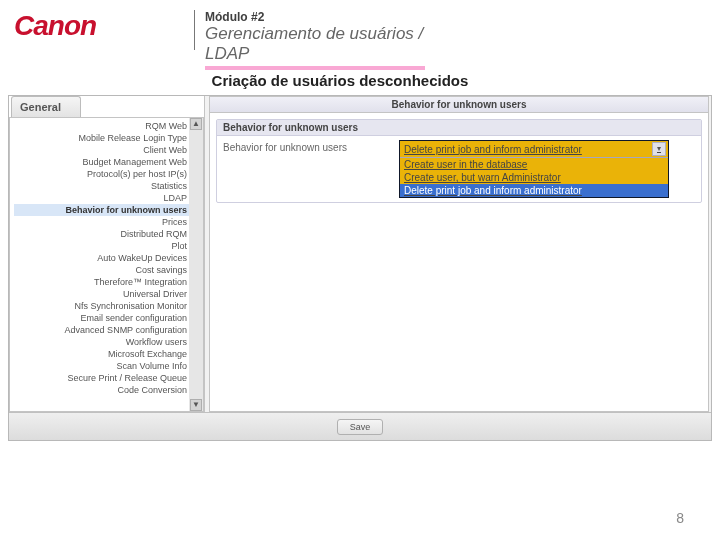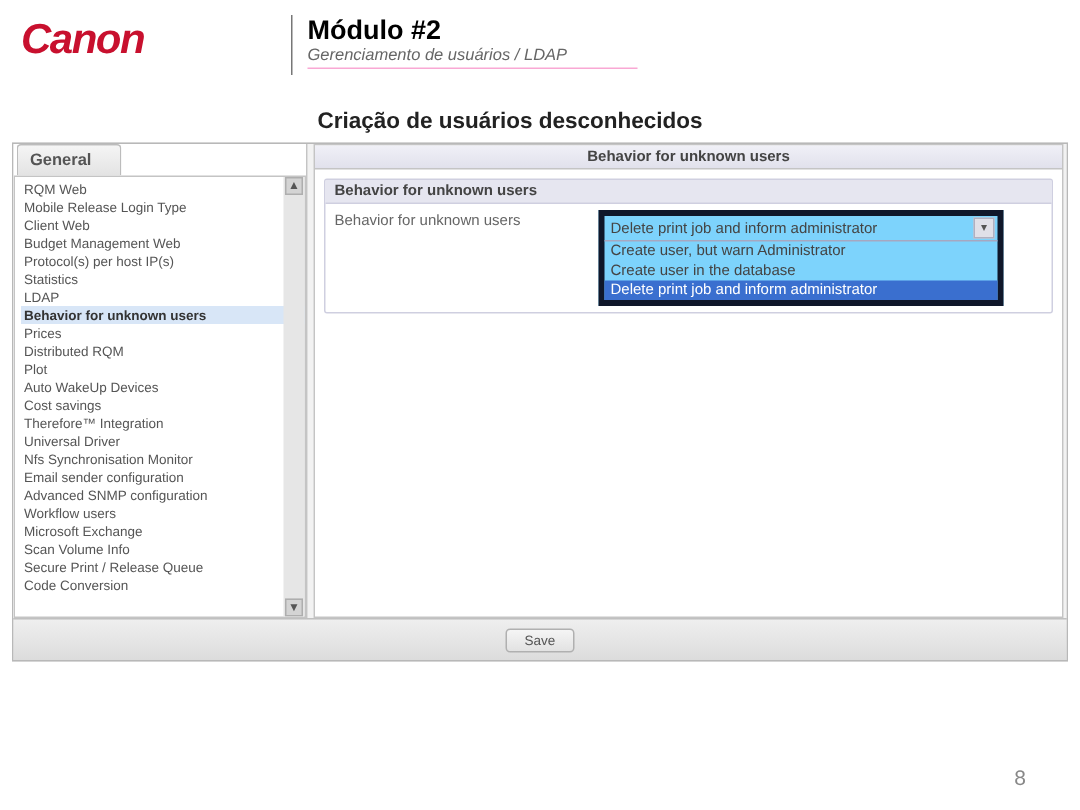--- a/index.html
+++ b/index.html
@@ -27,22 +27,22 @@
     letter-spacing: -1px;
     width: 180px;
   }
   .vline {
     width: 1px;
     height: 40px;
     background: #777;
     margin: 0 10px 2px 0;
   }
   .titleblock { flex: 1; padding-bottom: 2px; }
-  .module-title { font-size: 18px; color: #000000; font-weight: 700; }
-  .module-sub  { font-size: 11px; color: #666; font-style: italic; border-bottom: 1px solid #f9a8d4; padding-bottom: 2px; width: 220px;}
+  .module-title { font-size: 12px; color: #404040; font-weight: 700; }
+  .module-sub  { font-size: 17px; color: #666; font-style: italic; border-bottom: 4px solid #f9a8d4; padding-bottom: 2px; width: 220px;}
   .section-title {
     text-align: center;
     padding: 18px 40px 6px 0;
     font-weight: 700;
     font-size: 15px;
   }
 
   .app-frame {
     margin: 0 8px 0 8px;
     background: #e8e8e8;
@@ -97,21 +97,21 @@
     background: #e6e6e6;
     display: flex; flex-direction: column; justify-content: space-between;
     align-items: center;
   }
   .scroll .arrow {
     width: 12px; height:12px;
     background:#d4d4d4;
     border:1px solid #aeaeae;
     font-size:8px; line-height:10px; text-align:center; color:#555;
   }
-  .sidebar-item { padding: 0 16px 0 2px; white-space: nowrap; overflow:hidden; text-overflow: ellipsis;}
+  .sidebar-item { padding: 0 16px 0 2px; white-space: nowrap; overflow:hidden; text-overflow: ellipsis; text-align: right;}
   .sidebar-item.selected {
     background: #d8e6f7;
     font-weight: 700;
     color: #333;
   }
 
   .main {
     flex: 1;
     background: #fff;
     border: 1px solid #c4c4c4;
@@ -144,23 +144,24 @@
     padding: 2px 6px;
   }
   .field-row {
     display: flex;
     align-items: flex-start;
     padding: 4px 6px;
     gap: 6px;
   }
   .field-label { width: 170px; color:#666; padding-top:2px;}
   .select-box {
-    border: 4px solid #0f172a;
-    background: #7dd3fc;
+    border: 1px solid #0f172a;
+    background: #eab308;
     width: 270px;
+    text-decoration: underline;
   }
   .select-display {
     display: flex; justify-content: space-between; align-items: center;
     padding: 1px 2px 1px 4px;
   }
   .select-display .chev {
     width: 14px; height: 14px; background:#e0e0e8; border:1px solid #b0b0c0;
     font-size:8px; text-align:center; line-height:12px; color:#555;
   }
   .select-options {
@@ -252,22 +253,22 @@
         <div class="group">
           <div class="group-header">Behavior for unknown users</div>
           <div class="field-row">
             <div class="field-label">Behavior for unknown users</div>
             <div class="select-box">
               <div class="select-display">
                 <span>Delete print job and inform administrator</span>
                 <span class="chev">▾</span>
               </div>
               <div class="select-options">
+                <div class="option">Create user in the database</div>
                 <div class="option">Create user, but warn Administrator</div>
-                <div class="option">Create user in the database</div>
                 <div class="option hl">Delete print job and inform administrator</div>
               </div>
             </div>
           </div>
         </div>
       </div>
     </div>
   </div>
   <div class="app-footer">
     <button class="save-btn">Save</button>

